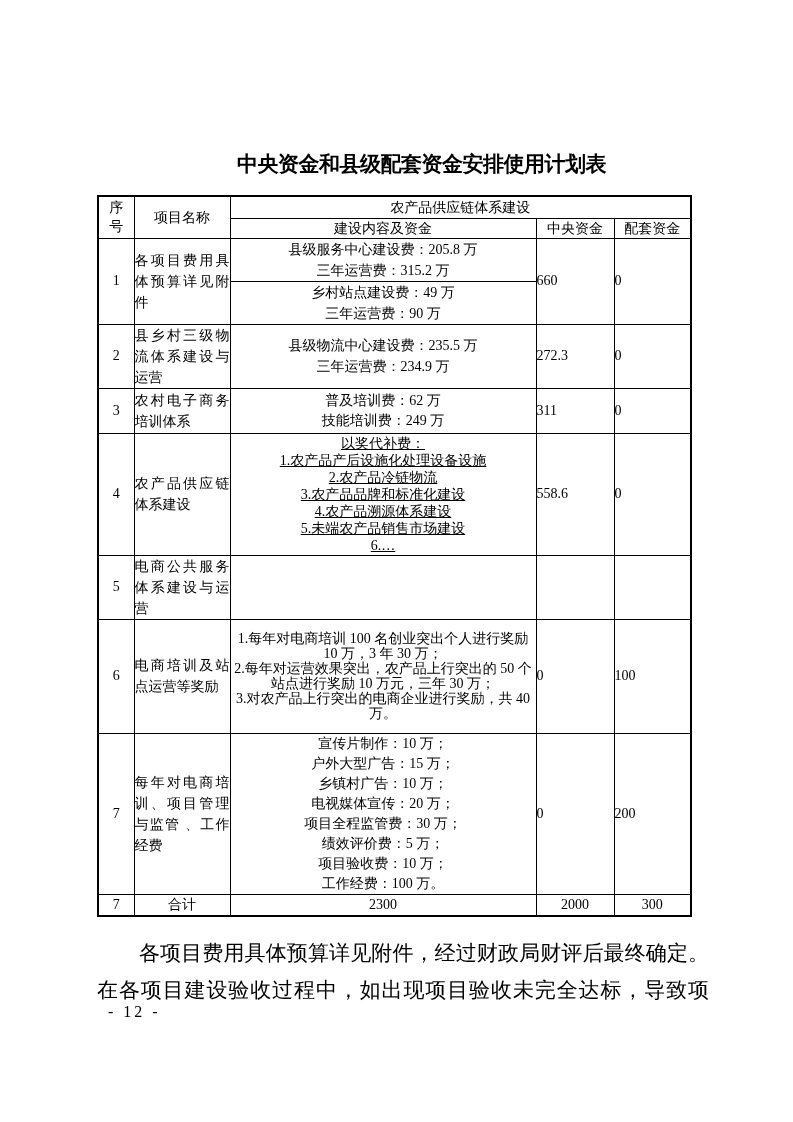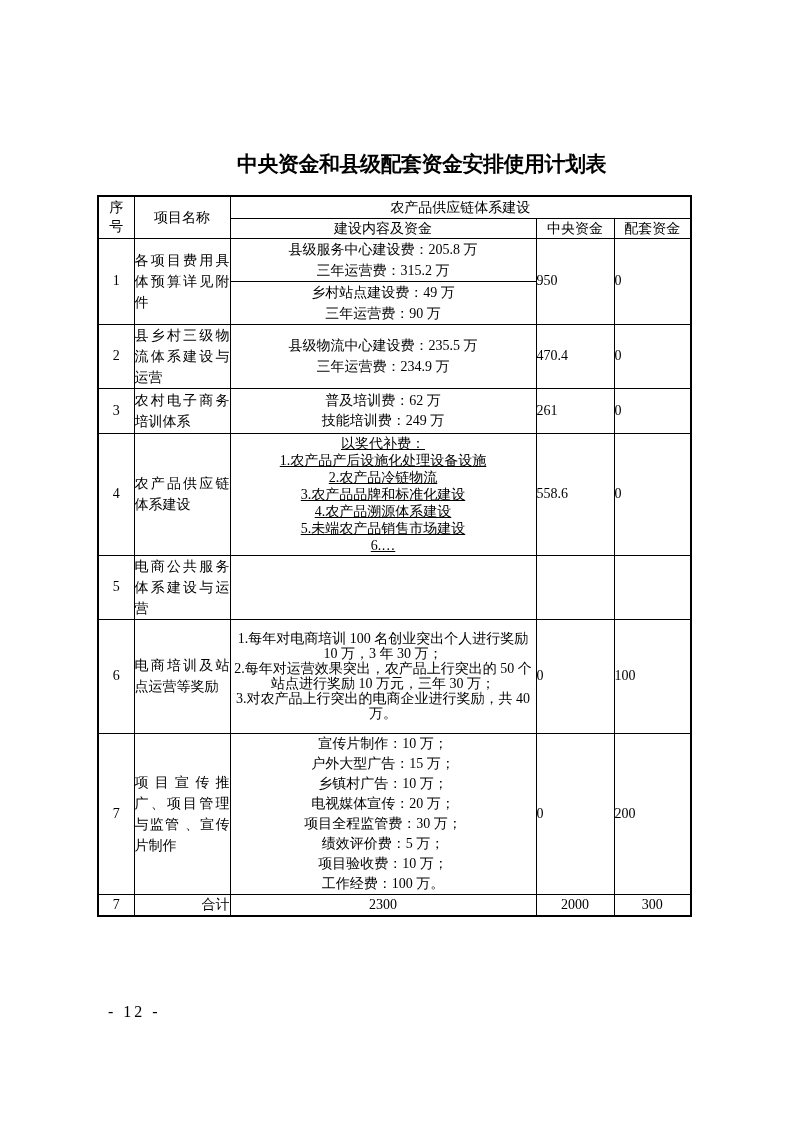--- a/index.html
+++ b/index.html
@@ -61,21 +61,21 @@
   tr.rtot { height: 22px; }
 
   td.hdr { text-align: center; white-space: pre-line; line-height: 19px; }
   td.c-no { text-align: center; }
   td.c-name {
     text-align: justify;
     text-align-last: auto;
     padding: 0 8px;
     line-height: 21px;
   }
-  td.c-label { padding: 0 8px; text-align: right; }
+  td.c-label { padding: 0 8px; text-align: center; }
   td.c-content {
     padding: 0 2px 0 6px;
     white-space: pre-line;
     line-height: 20px;
     font-size: 13.5px;
     text-align: center;
   }
   td.lh21 { line-height: 21px; }
   td.lh19 { line-height: 15px; }
   td.lh17 { line-height: 17px; text-decoration: underline; }
@@ -131,43 +131,43 @@
         <td class="hdr">建设内容及资金</td>
         <td class="hdr">中央资金</td>
         <td class="hdr">配套资金</td>
       </tr>
 
       <tr class="r1a">
         <td rowspan="2" class="c-no">1</td>
         <td rowspan="2" class="c-name">各项目费用具体预算详见附件</td>
         <td class="c-content lh21">县级服务中心建设费：205.8 万
 三年运营费：315.2 万</td>
-        <td rowspan="2" class="c-fund">950</td>
+        <td rowspan="2" class="c-fund">660</td>
         <td rowspan="2" class="c-fund">0</td>
       </tr>
       <tr class="r1b">
         <td class="c-content lh21">乡村站点建设费：49 万
 三年运营费：90 万</td>
       </tr>
 
       <tr class="r2">
         <td class="c-no">2</td>
         <td class="c-name">县乡村三级物流体系建设与运营</td>
         <td class="c-content lh21">县级物流中心建设费：235.5 万
 三年运营费：234.9 万</td>
-        <td class="c-fund">470.4</td>
+        <td class="c-fund">272.3</td>
         <td class="c-fund">0</td>
       </tr>
 
       <tr class="r3">
         <td class="c-no">3</td>
         <td class="c-name">农村电子商务培训体系</td>
         <td class="c-content">普及培训费：62 万
 技能培训费：249 万</td>
-        <td class="c-fund">261</td>
+        <td class="c-fund">311</td>
         <td class="c-fund">0</td>
       </tr>
 
       <tr class="r4">
         <td class="c-no">4</td>
         <td class="c-name">农产品供应链体系建设</td>
         <td class="c-content lh17">以奖代补费：
 1.农产品产后设施化处理设备设施
 2.农产品冷链物流
 3.农产品品牌和标准化建设
@@ -194,21 +194,21 @@
 2.每年对运营效果突出，农产品上行突出的 50 个
 站点进行奖励 10 万元，三年 30 万；
 3.对农产品上行突出的电商企业进行奖励，共 40
 万。</td>
         <td class="c-fund">0</td>
         <td class="c-fund">100</td>
       </tr>
 
       <tr class="r7">
         <td class="c-no">7</td>
-        <td class="c-name">项目宣传推广、项目管理与监管 、宣传片制作</td>
+        <td class="c-name">每年对电商培训、项目管理与监管 、工作经费</td>
         <td class="c-content">宣传片制作：10 万；
 户外大型广告：15 万；
 乡镇村广告：10 万；
 电视媒体宣传：20 万；
 项目全程监管费：30 万；
 绩效评价费：5 万；
 项目验收费：10 万；
 工作经费：100 万。</td>
         <td class="c-fund">0</td>
         <td class="c-fund">200</td>
@@ -217,16 +217,20 @@
       <tr class="rtot">
         <td class="c-no">7</td>
         <td class="c-label">合计</td>
         <td class="c-center">2300</td>
         <td class="c-center">2000</td>
         <td class="c-center">300</td>
       </tr>
     </tbody>
   </table>
 
+  <div class="footer">
+    <div class="fl1">各项目费用具体预算详见附件，经过财政局财评后最终确定。</div>
+    <div class="fl2">在各项目建设验收过程中，如出现项目验收未完全达标，导致项</div>
+  </div>
 
   <div class="page-number">- 12 -</div>
 
 </div>
 
 </body></html>

